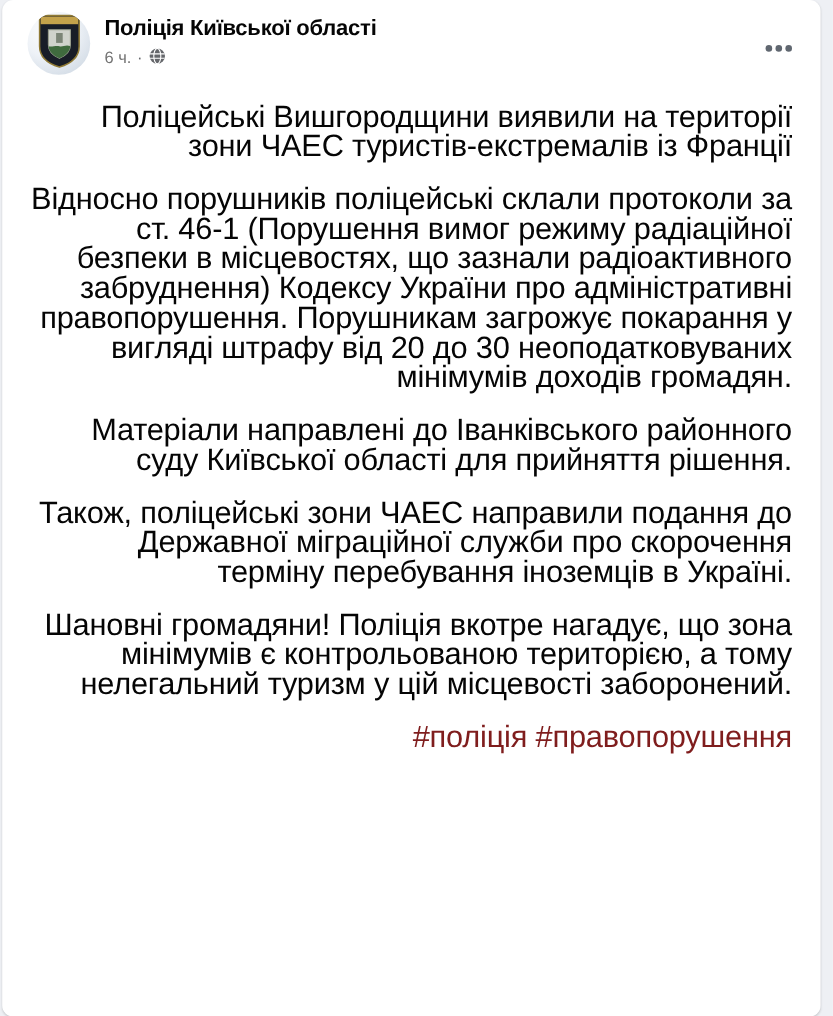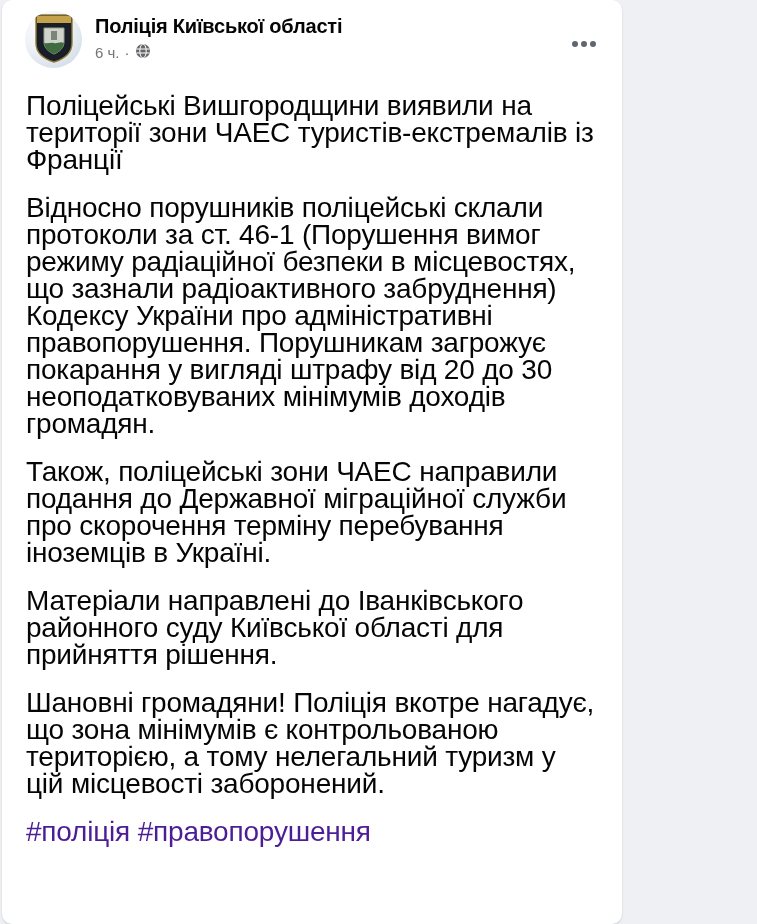--- a/index.html
+++ b/index.html
@@ -5,25 +5,26 @@
   * { margin: 0; padding: 0; box-sizing: border-box; }
   html, body {
     width: 757px; height: 924px;
     background: #eef0f4;
     font-family: "Liberation Sans", "DejaVu Sans", sans-serif;
     overflow: hidden;
   }
   .card {
     position: absolute;
     left: 2px; top: 0;
-    width: 620px;
+    width: 744px;
     min-height: 924px;
     background: #ffffff;
     border-radius: 10px;
     box-shadow: 0 1px 2px rgba(0,0,0,0.15);
+    text-align: right;
   }
   
   .post-header {
     display: flex;
     align-items: flex-start;
     padding: 11px 22px 0 23px;
     position: relative;
   }
   .avatar {
     width: 57px; height: 57px;
@@ -73,21 +74,21 @@
   .post-body {
     margin-top: 24px;
     padding: 0 26px 20px 24px;
     color: #050505;
     font-size: 28px;
     line-height: 27px;
     letter-spacing: -0.2px;
   }
   .post-body p { margin-bottom: 21px; }
   .hashtags a {
-    color: #4c1d95;
+    color: #7f1d1d;
     text-decoration: none;
     cursor: pointer;
     margin-top: 28px;
   }
   .hashtag-space { white-space: pre; }
 </style>
 </head>
 <body>
 
 <div class="card">
@@ -126,19 +127,19 @@
       <span class="dot"></span>
       <span class="dot"></span>
       <span class="dot"></span>
     </button>
 
   </div>
 
   <div class="post-body">
     <p>Поліцейські Вишгородщини виявили на території зони ЧАЕС туристів-екстремалів із Франції</p>
     <p>Відносно порушників поліцейські склали протоколи за ст. 46-1 (Порушення вимог режиму радіаційної безпеки в місцевостях, що зазнали радіоактивного забруднення) Кодексу України про адміністративні правопорушення. Порушникам загрожує покарання у вигляді штрафу від 20 до 30 неоподатковуваних мінімумів доходів громадян.</p>
+    <p>Матеріали направлені до Іванківського районного суду Київської області для прийняття рішення.</p>
     <p>Також, поліцейські зони ЧАЕС направили подання до Державної міграційної служби про скорочення терміну перебування іноземців в Україні.</p>
-    <p>Матеріали направлені до Іванківського районного суду Київської області для прийняття рішення.</p>
     <p>Шановні громадяни! Поліція вкотре нагадує, що зона мінімумів є контрольованою територією, а тому нелегальний туризм у цій місцевості заборонений.</p>
     <p class="hashtags"><a>#поліція</a><span class="hashtag-space"> </span><a>#правопорушення</a></p>
   </div>
 
 </div>
 
 </body></html>

